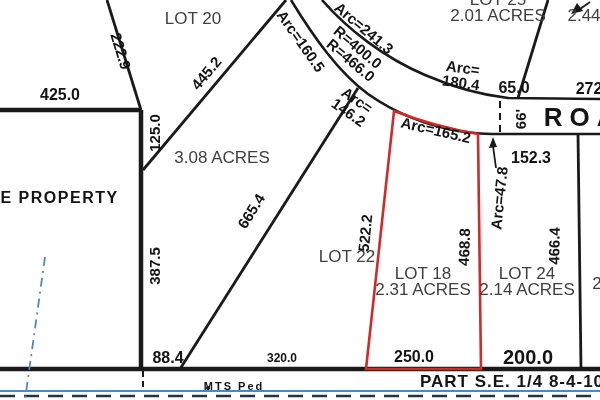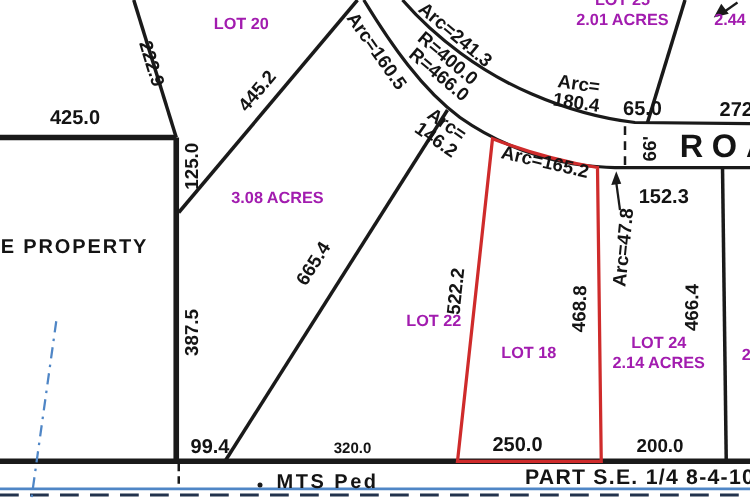--- a/index.html
+++ b/index.html
@@ -1,37 +1,37 @@
 <!DOCTYPE html>
 <html><head>
 <meta charset="utf-8">
 <style>
   html,body{margin:0;padding:0;background:#fff;}
   .map{position:relative;width:600px;height:400px;background:#ffffff;overflow:hidden;
        font-family:"Liberation Sans",sans-serif;}
   .map svg{position:absolute;left:0;top:0;}
   .lbl{position:absolute;white-space:nowrap;font-weight:700;color:#141414;font-size:15px;
        transform:translate(-50%,-50%) rotate(var(--r,0deg));}
-  .lot{position:absolute;text-align:center;color:#a21caf;font-weight:700;font-size:13px;
+  .lot{position:absolute;text-align:center;color:#404040;font-weight:400;font-size:17px;
        line-height:16px;white-space:nowrap;transform:translate(-50%,-50%);}
   .two{text-align:center;line-height:15px;}
   
   #l425{left:60px;top:95px;font-size:16px;}
   #l222{left:121px;top:51px;--r:73deg;}
   #l445{left:206px;top:73px;--r:-50deg;}
   #l125{left:154px;top:133px;--r:-90deg;}
   #l387{left:154px;top:266px;--r:-90deg;}
   #l665{left:251px;top:211px;--r:-58deg;}
   #l522{left:365px;top:233px;--r:-84deg;}
   #l468{left:464px;top:247px;--r:-88deg;}
   #l466{left:554px;top:246px;--r:-89deg;}
   #l884{left:168px;top:358px;font-size:16px;}
   #l320{left:282px;top:358px;font-size:12px;}
   #l250{left:414px;top:357px;font-size:16px;}
-  #l200{left:528px;top:357px;font-size:15px;text-align:right;}
+  #l200{left:528px;top:357px;font-size:20px;text-align:right;}
   #l152{left:531px;top:146px;font-size:16px;margin-top:12px;}
   #l65{left:514px;top:88px;font-size:16px;}
   #l272{left:589px;top:89px;font-size:16px;}
   
   #larc241{left:364px;top:28px;--r:40deg;}
   #lr400{left:358px;top:47px;--r:40deg;}
   #lr466{left:351px;top:60px;--r:40deg;}
   #larc160{left:301px;top:41px;--r:55deg;}
   #larc146{left:353px;top:106px;--r:35deg;}
   #larc180{left:462px;top:75px;--r:8deg;}
@@ -43,21 +43,21 @@
   #lot20{left:193px;top:19px;}
   #lot21{left:222px;top:158px;}
   #lot22{left:300px;top:257px;margin-left:47px;}
   #lot23{left:423px;top:282px;}
   #lot24{left:527px;top:282px;}
   #lot25{left:498px;top:8px;}
   #l244{left:584px;top:16px;}
   #least2{left:597px;top:284px;}
   
   #lstate{left:48px;top:198px;font-size:16px;letter-spacing:1.5px;font-weight:600;}
-  #lmts{left:262px;top:386px;font-size:16px;letter-spacing:2px;font-weight:600;}
+  #lmts{left:234px;top:386px;font-size:11px;letter-spacing:2px;font-weight:600;}
   #lsection{left:512px;top:382px;font-size:17px;letter-spacing:1px;}
 </style>
 </head>
 <body>
 
 <div class="map">
   <svg width="600" height="400" viewBox="0 0 600 400">
 
     <path d="M0,110 H141 M141,110 V369 M0,369 H600" stroke="#1a1a1a" stroke-width="4.5" fill="none"></path>
 
@@ -90,21 +90,21 @@
 
   <div class="lbl" id="l425">425.0</div>
   <div class="lbl" id="l222">222.9</div>
   <div class="lbl" id="l445">445.2</div>
   <div class="lbl" id="l125">125.0</div>
   <div class="lbl" id="l387">387.5</div>
   <div class="lbl" id="l665">665.4</div>
   <div class="lbl" id="l522">522.2</div>
   <div class="lbl" id="l468">468.8</div>
   <div class="lbl" id="l466">466.4</div>
-  <div class="lbl" id="l884">99.4</div>
+  <div class="lbl" id="l884">88.4</div>
   <div class="lbl" id="l320">320.0</div>
   <div class="lbl" id="l250">250.0</div>
   <div class="lbl" id="l200">200.0</div>
   <div class="lbl" id="l152">152.3</div>
   <div class="lbl" id="l65">65.0</div>
   <div class="lbl" id="l272">272</div>
 
   <div class="lbl" id="larc241">Arc=241.3</div>
   <div class="lbl" id="lr400">R=400.0</div>
   <div class="lbl" id="lr466">R=466.0</div>
@@ -126,20 +126,21 @@
     <div>LOT 20</div>
   </div>
   <div class="lot" id="lot21">
     <div>3.08 ACRES</div>
   </div>
   <div class="lot" id="lot22">
     <div>LOT 22</div>
   </div>
   <div class="lot" id="lot23">
     <div>LOT 18</div>
+    <div>2.31 ACRES</div>
   </div>
   <div class="lot" id="lot24">
     <div>LOT 24</div>
     <div>2.14 ACRES</div>
   </div>
   <div class="lot" id="lot25">
     <div>LOT 25</div>
     <div>2.01 ACRES</div>
   </div>
   <div class="lot" id="l244">2.44</div>

